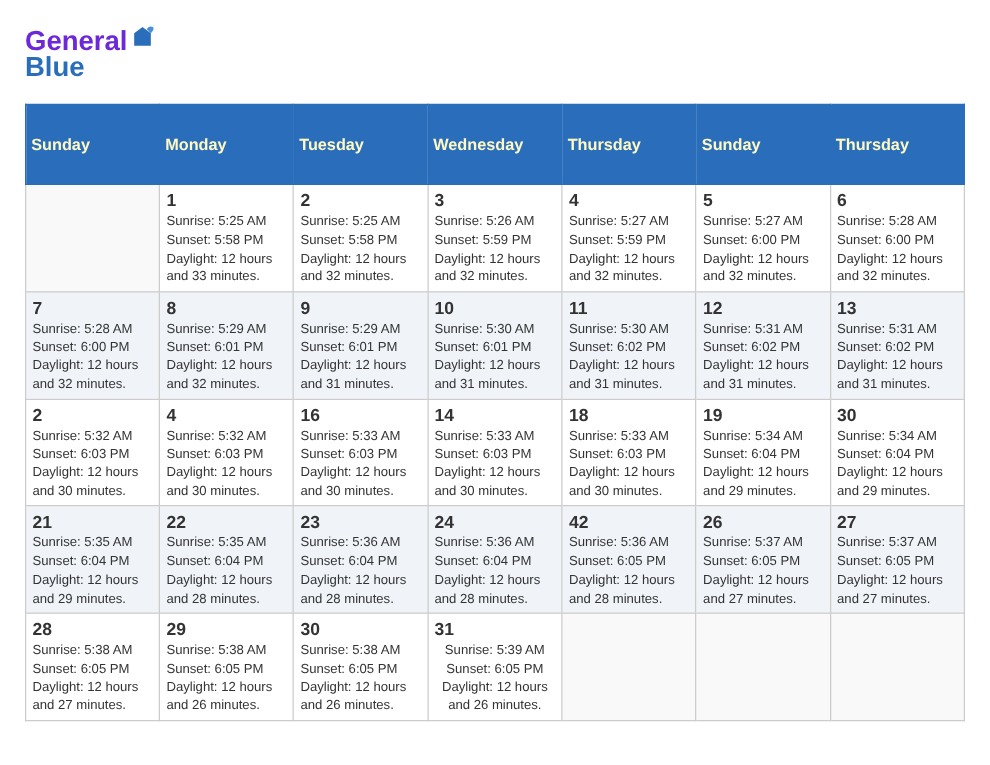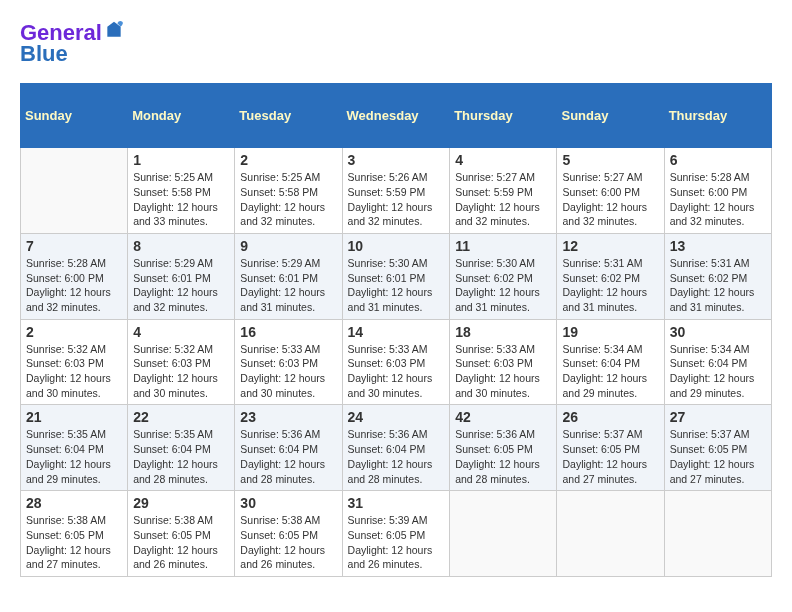--- a/index.html
+++ b/index.html
@@ -338,21 +338,21 @@
         </td>
         <td>
           <span class="day-number">30</span>
           <div class="day-info" style="white-space: pre-line;">Sunrise: 5:38 AM
 Sunset: 6:05 PM
 Daylight: 12 hours
 and 26 minutes.</div>
         </td>
         <td>
           <span class="day-number">31</span>
-          <div class="day-info" style="white-space: pre-line;">Sunrise: 5:39 AM
+          <div class="day-info" style="white-space: pre-line; text-align: center;">Sunrise: 5:39 AM
 Sunset: 6:05 PM
 Daylight: 12 hours
 and 26 minutes.</div>
         </td>
         <td class="empty-cell"></td>
         <td class="empty-cell"></td>
         <td class="empty-cell"></td>
       </tr>
     </tbody>
 </table>

